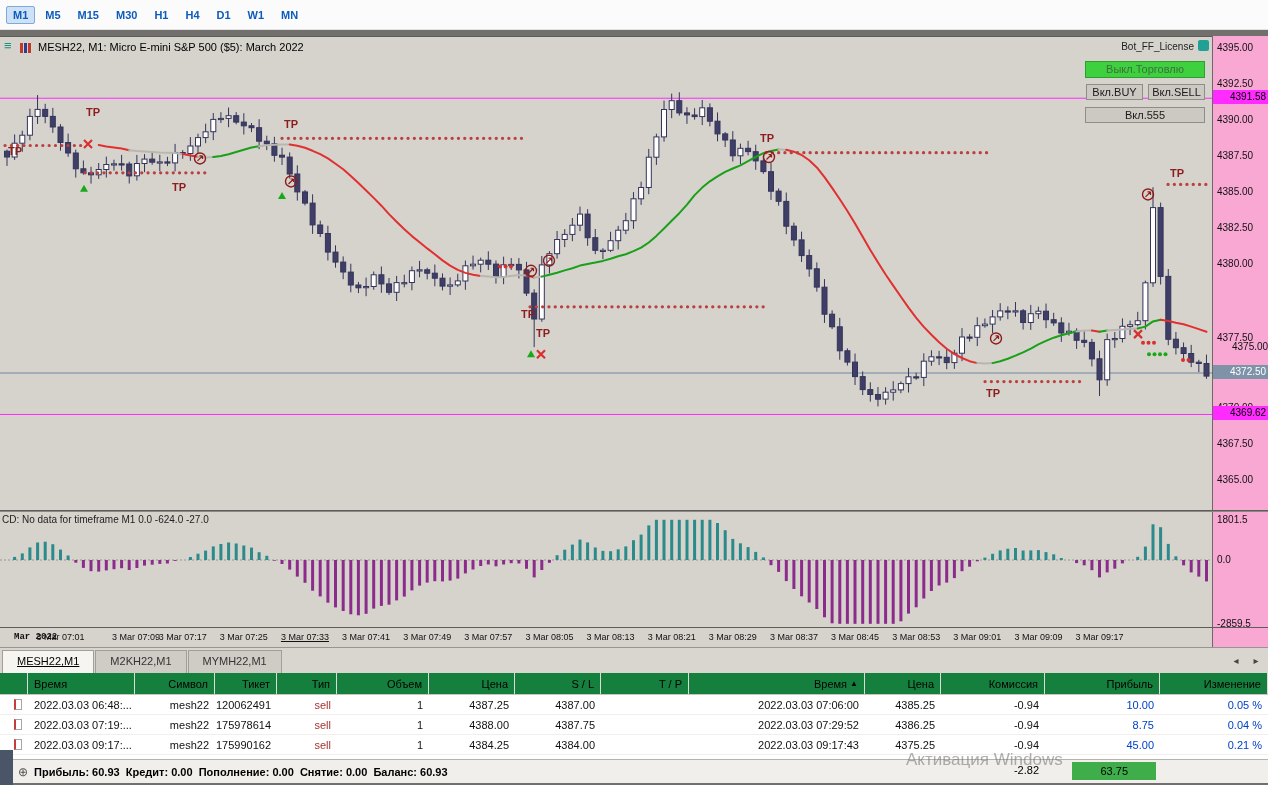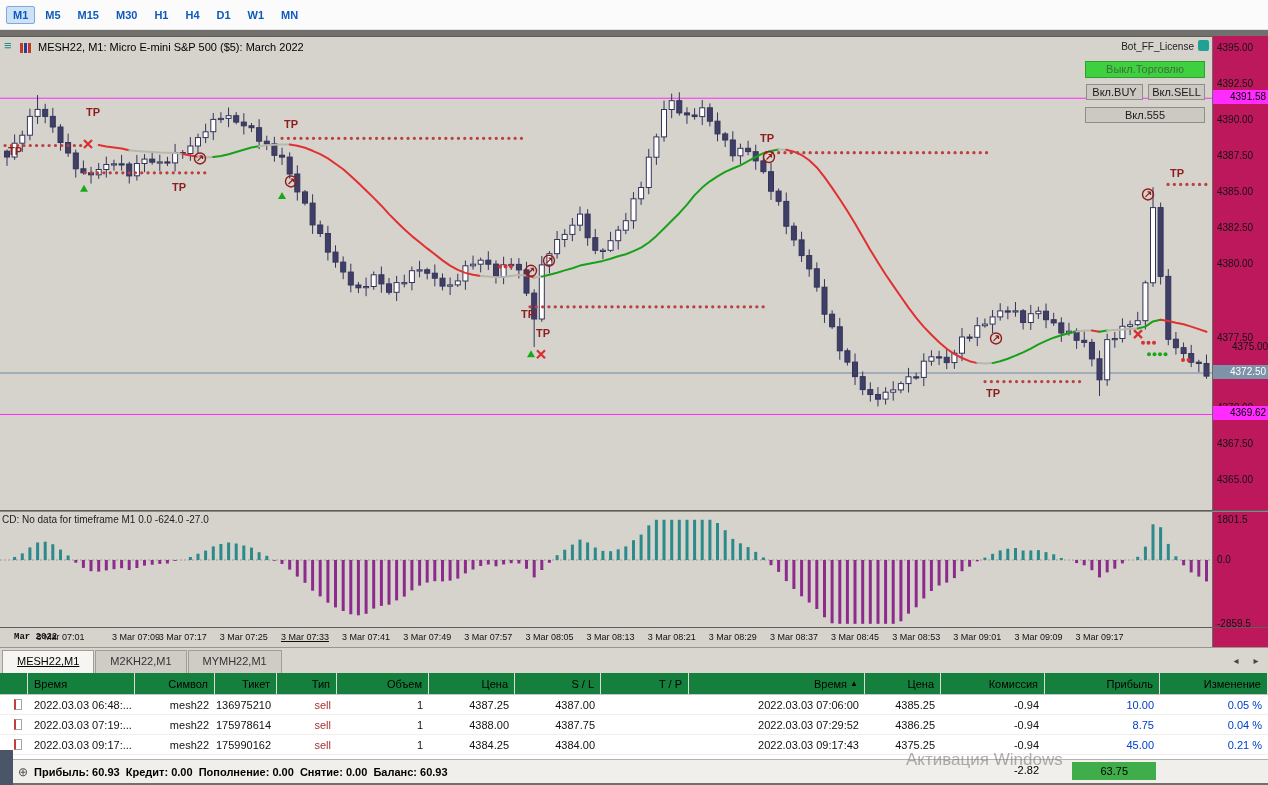--- a/index.html
+++ b/index.html
@@ -21,21 +21,21 @@
   .chart-title{position:absolute;left:38px;top:4px;z-index:3;font-size:11px;color:#000;white-space:nowrap}
   .license{position:absolute;right:18px;top:4px;z-index:3;font-size:10px;color:#222}
   .icon-corner{position:absolute;right:3px;top:3px;z-index:3;width:11px;height:11px;background:#21a195;border-radius:2px}
   .trade-btn{position:absolute;z-index:3;font-size:11px;text-align:center;border:1px solid #8f8d89;background:#ccc9c3;color:#1a1a1a;line-height:14px;overflow:hidden}
   #btn-trading{right:7px;top:24px;width:120px;height:17px;background:#3ed03e;border-color:#2f9e2f;color:#3f6f3f;line-height:15px}
   #btn-buy{right:69px;top:47px;width:57px;height:16px}
   #btn-sell{right:7px;top:47px;width:57px;height:16px}
   #btn-555{right:7px;top:70px;width:120px;height:16px}
 
   
-  #price-axis{position:absolute;left:1212px;top:36px;width:56px;height:611px;background:#be185d;border-left:1px solid #6b6a66;font-size:10px;color:#111}
+  #price-axis{position:absolute;left:1212px;top:36px;width:56px;height:611px;background:#f9a8d4;border-left:1px solid #6b6a66;font-size:10px;color:#111}
   .ax-label{position:absolute;left:4px;height:12px;line-height:12px;white-space:nowrap}
   .ax-badge{position:absolute;left:0;width:56px;height:14px;line-height:14px;padding-left:17px;font-size:10px;z-index:2}
   .ax-badge.magenta{background:#ff2bff;color:#000}
   .ax-badge.slate{background:#7e92a8;color:#fff}
 
   
   #sep-mid{position:absolute;left:0;top:510px;width:1268px;height:2px;background:#8a8884;border-top:1px solid #5e5d5a}
   #indicator{position:absolute;left:0;top:512px;width:1212px;height:115px;background:#d6d3cd;overflow:hidden}
   .ind-label{position:absolute;left:2px;top:2px;z-index:2;font-size:10px;color:#222;white-space:nowrap}
   #sep-low{position:absolute;left:0;top:627px;width:1268px;height:1px;background:#5e5d5a}
@@ -770,21 +770,21 @@
         </div>
       </div>
     </div>
   <div id="table-body">
       <div class="trow drow">
         <div class="dcell left">
           <div class="doc-ico"></div>
         </div>
         <div class="dcell left">2022.03.03 06:48:...</div>
         <div class="dcell">mesh22</div>
-        <div class="dcell">136975210</div>
+        <div class="dcell">120062491</div>
         <div class="dcell selltype">sell</div>
         <div class="dcell">1</div>
         <div class="dcell">4387.25</div>
         <div class="dcell">4387.00</div>
         <div class="dcell"></div>
         <div class="dcell">2022.03.03 07:06:00</div>
         <div class="dcell">4385.25</div>
         <div class="dcell">-0.94</div>
         <div class="dcell blue">10.00</div>
         <div class="dcell blue">0.05 %</div>

